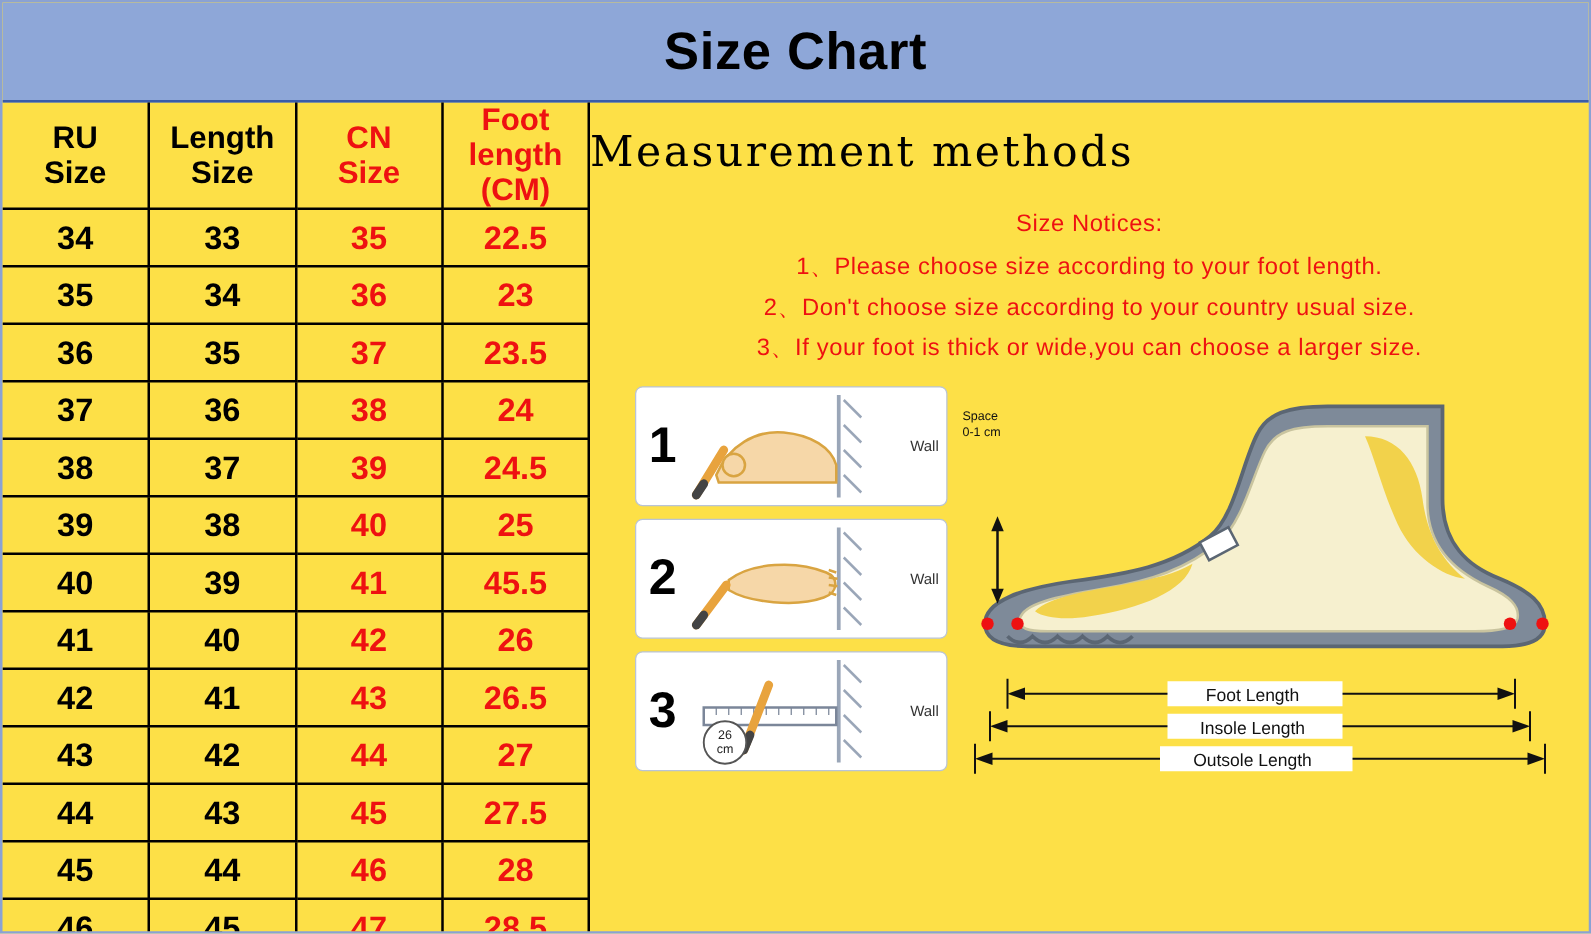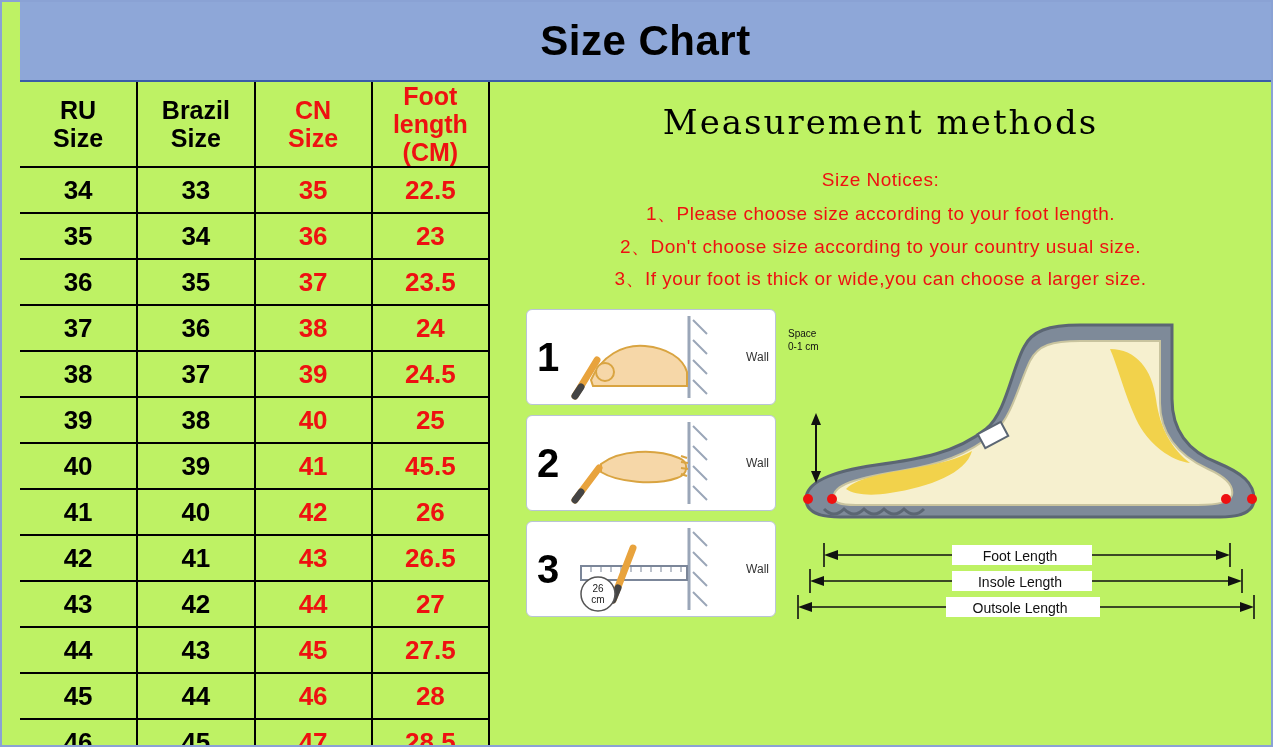--- a/index.html
+++ b/index.html
@@ -7,25 +7,24 @@
     padding: 0;
     background: #ffffff;
   }
   body {
     font-family: "Liberation Sans", sans-serif;
   }
   #page {
     position: relative;
     width: 1273px;
     height: 747px;
-    background: #bef264;
+    background: #fde047;
     overflow: hidden;
     box-sizing: border-box;
     border: 2px solid #8aa2d4;
-    padding-left: 18px;
   }
   
   #header {
     height: 80px;
     background: #8ea7d8;
     display: flex;
     align-items: center;
     justify-content: center;
     box-sizing: border-box;
     border-bottom: 2px solid #3a5ca8;
@@ -77,21 +76,20 @@
   table.size-table tr:last-child td { border-bottom: none; }
   table.size-table tr:first-child th { border-top: none; border-radius: 31px; }
   
   #right {
     flex: 1;
     position: relative;
     box-sizing: border-box;
     padding: 0;
   }
   #measure-title {
-    text-align: center;
     font-family: "DejaVu Serif", serif;
     font-size: 34px;
     color: #000000;
     padding-top: 20px;
     letter-spacing: 2px;
   }
   #notices {
     padding: 22px 14px 0 14px;
     color: #ee1111;
     font-size: 19px;
@@ -192,21 +190,21 @@
 
     <div id="table-wrap">
       <table class="size-table">
         <thead>
           <tr>
             <th class="col-black">
               <div>RU</div>
               <div>Size</div>
             </th>
             <th class="col-black">
-              <div>Brazil</div>
+              <div>Length</div>
               <div>Size</div>
             </th>
             <th class="col-red">
               <div>CN</div>
               <div>Size</div>
             </th>
             <th class="col-red">
               <div>Foot length</div>
               <div>(CM)</div>
             </th>

